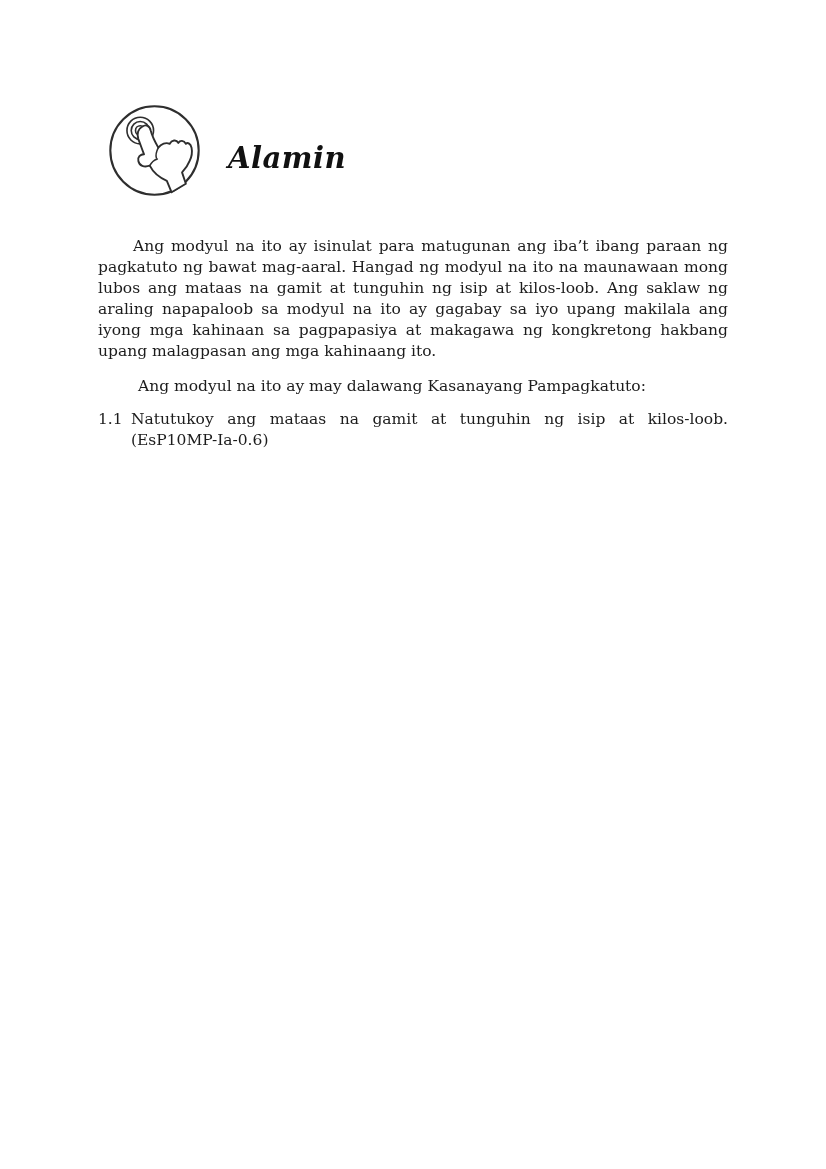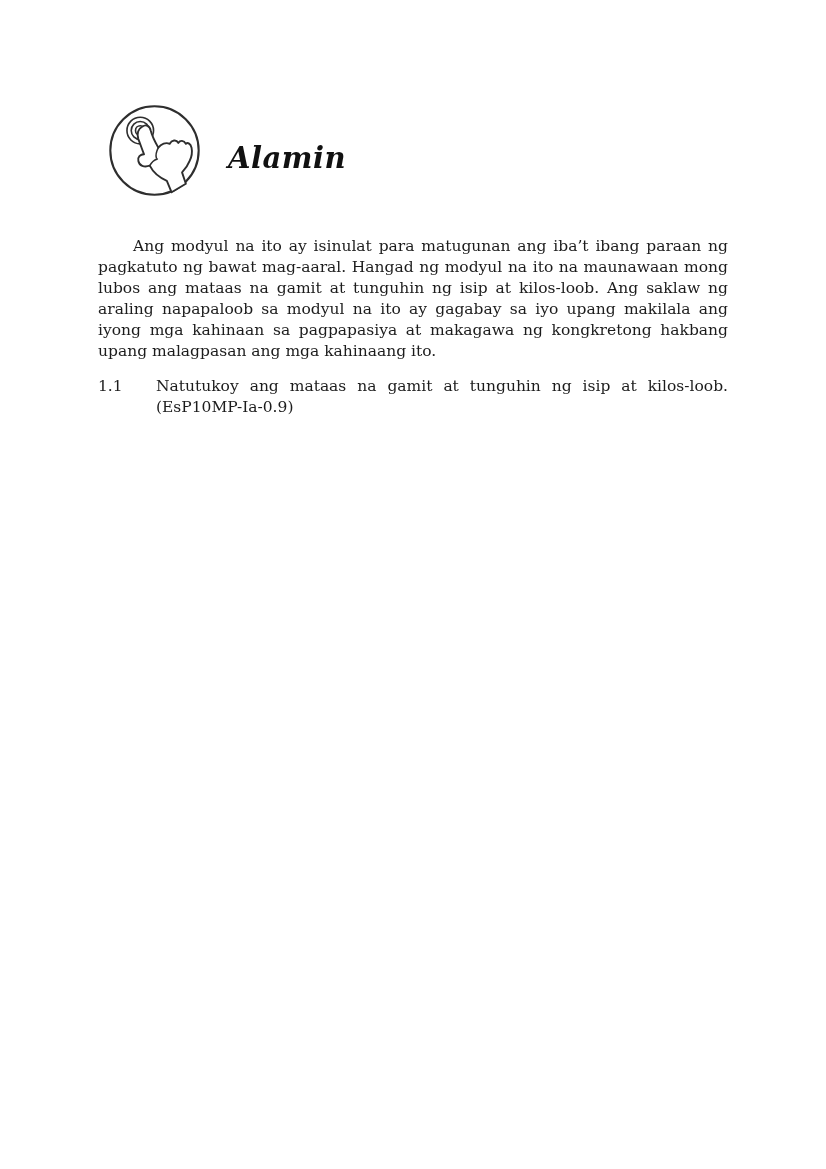--- a/index.html
+++ b/index.html
@@ -55,21 +55,20 @@
     margin: 8px 0 14px 0;
     text-indent: 35px;
   }
   .para-2 {
     margin: 0 0 12px 0;
     text-indent: 40px;
   }
   .objective {
     display: flex;
     margin: 12px 0 24px 0;
-    gap: 25px;
   }
   .objective .obj-label {
     flex: 0 0 auto;
   }
   .objective .obj-text {
     flex: 1 1 auto;
     text-align: justify;
   }
   .objective-1 .obj-label { width: 33px; }
   .objective-2 .obj-label { width: 51px; }
@@ -131,24 +130,25 @@
 
         <path fill="none" stroke="#2e2e2e" stroke-width="1.6" stroke-linecap="round" d="M54,47 C52,51 51,55 52,58"></path>
         <path fill="none" stroke="#2e2e2e" stroke-width="1.6" stroke-linecap="round" d="M45,66 C47,62 50,60 53,59"></path>
       </svg>
     </div>
     <div class="page-title">Alamin</div>
   </div>
 
   <div class="content">
     <p class="para-1">Ang modyul na ito ay isinulat para matugunan ang iba’t ibang paraan ng pagkatuto ng bawat mag-aaral. Hangad ng modyul na ito na maunawaan mong lubos ang mataas na gamit at tunguhin ng isip at kilos-loob.  Ang saklaw ng araling napapaloob sa modyul na ito ay gagabay sa iyo upang makilala ang iyong mga kahinaan sa pagpapasiya at makagawa ng kongkretong hakbang upang malagpasan ang mga kahinaang ito.</p>
+    <p class="para-2">Ang modyul na ito ay may dalawang Kasanayang Pampagkatuto:</p>
 
     <div class="objective objective-1">
       <span class="obj-label">1.1</span>
-      <div class="obj-text">Natutukoy ang mataas na gamit at tunguhin ng isip at kilos-loob. (EsP10MP-Ia-0.9)</div>
+      <div class="obj-text">Natutukoy ang mataas na gamit at tunguhin ng isip at kilos-loob. (EsP10MP-Ia-0.6)</div>
     </div>
 
   </div>
 
   <div class="page-number">1</div>
   <div class="watermark">www.modyul.online</div>
 
 </div>
 
 </body></html>

